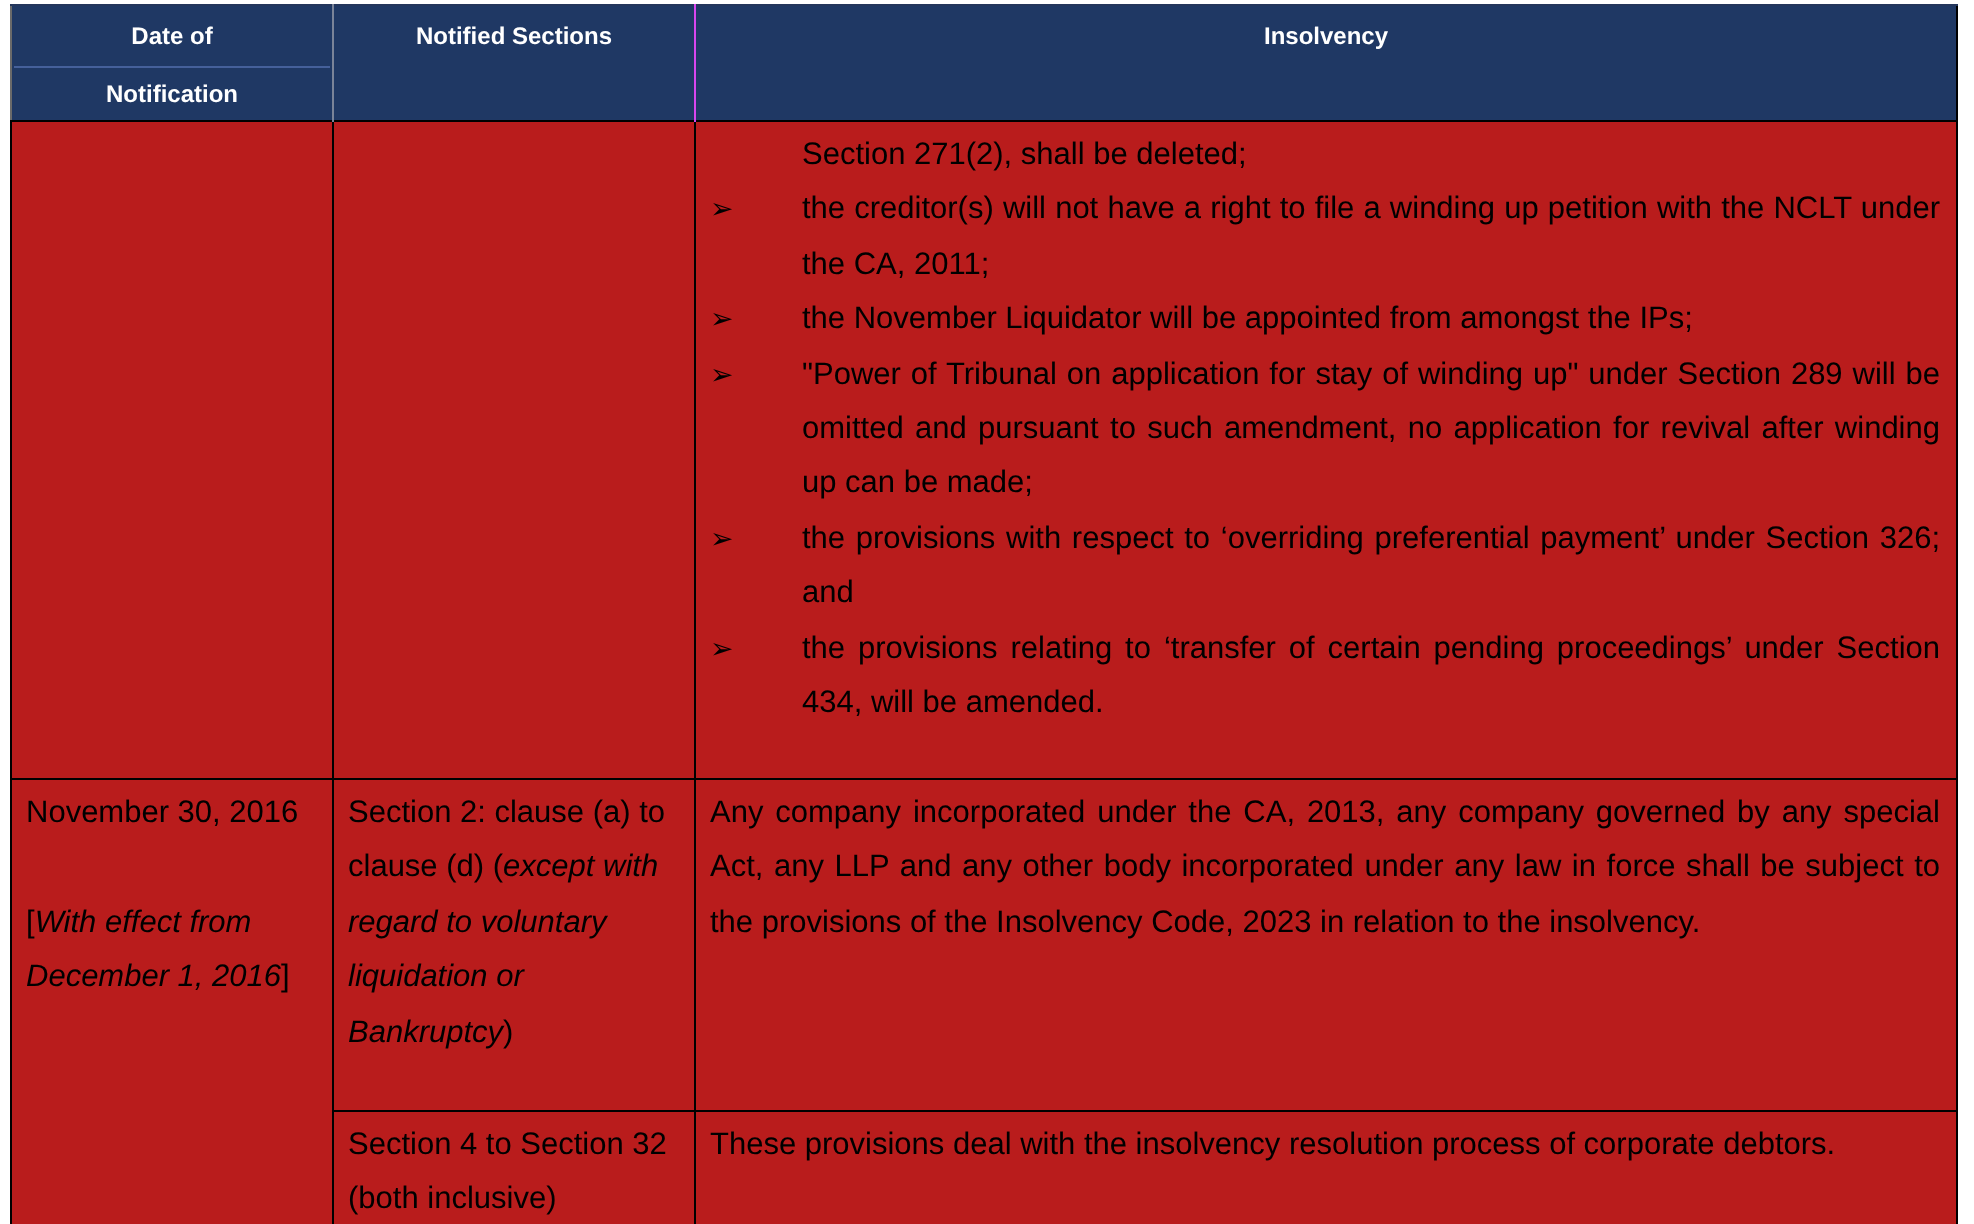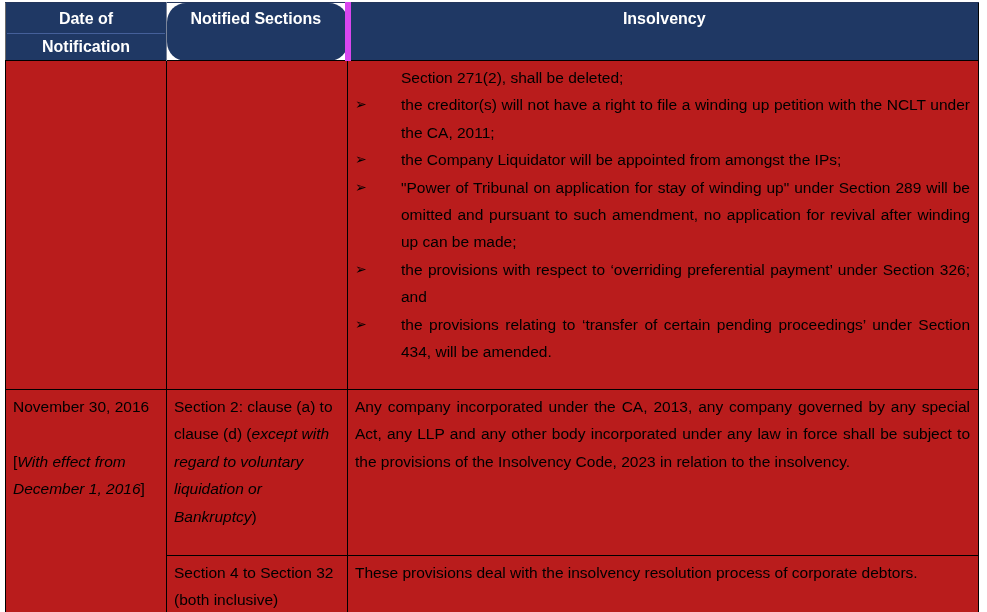--- a/index.html
+++ b/index.html
@@ -10,26 +10,26 @@
   .page{position:relative;width:987px;height:612px;}
   table.doc{
     position:absolute;left:5px;top:2px;width:973px;
     border-collapse:collapse;table-layout:fixed;
     border-left:1px solid #6a6a6a;
     border-right:1px solid #000;
     border-bottom:3px solid #16294a;
   }
   
   thead th{
-    background:#1F3864;color:#ffffff;font-weight:bold;font-size:16px;
+    background:#1F3864;color:#ffffff;font-weight:bold;font-size:12px;
     padding:0;height:57px;vertical-align:top;text-align:center;
     border-top:1px solid #24365c;
   }
   th.hc1{border-right:1px solid #7a8499;}
-  th.hc2{border-right:6px solid #d946ef;border-radius:19px;}
+  th.hc2{border-right:1px solid #d946ef;}
   .h-line1{height:30px;line-height:31px;border-bottom:1px solid #45609a;margin:0 1px;}
   .h-line2{height:26px;line-height:26px;}
   .h-single{height:30px;line-height:31px;}
   
   tbody td{
     border:1px solid #000;vertical-align:top;background:#b91c1c;
     font-size:15.5px;line-height:27.4px;padding:3px 8px 0 7px;
   }
   tr.r1 td{height:325px;}
   tr.r2 td{height:162px;}
@@ -73,21 +73,21 @@
           <div class="li">
             <span class="b"></span>
             <span class="t jt">Section 271(2), shall be deleted;</span>
           </div>
           <div class="li">
             <span class="b">➢</span>
             <span class="t jt">the creditor(s) will not have a right to file a winding up petition with the NCLT under the CA, 2011;</span>
           </div>
           <div class="li">
             <span class="b">➢</span>
-            <span class="t jt">the Company Liquidator will be appointed from amongst the IPs;</span>
+            <span class="t jt">the November Liquidator will be appointed from amongst the IPs;</span>
           </div>
           <div class="li">
             <span class="b">➢</span>
             <span class="t jt">"Power of Tribunal on application for stay of winding up" under Section 289 will be omitted and pursuant to such amendment, no application for revival after winding up can be made;</span>
           </div>
           <div class="li">
             <span class="b">➢</span>
             <span class="t jt">the provisions with respect to ‘overriding preferential payment’ under Section 326; and</span>
           </div>
           <div class="li">

